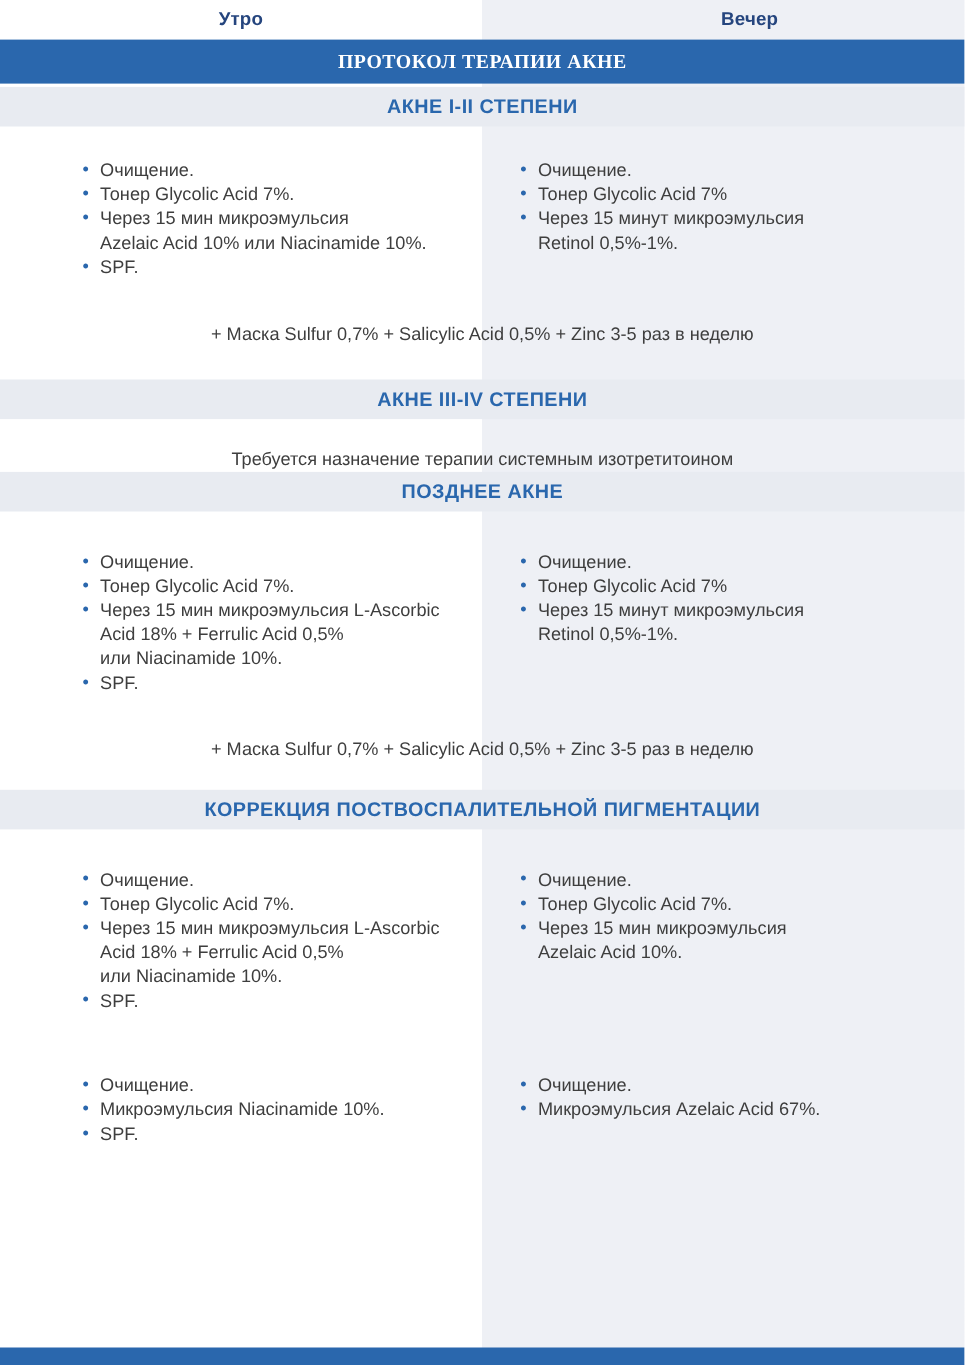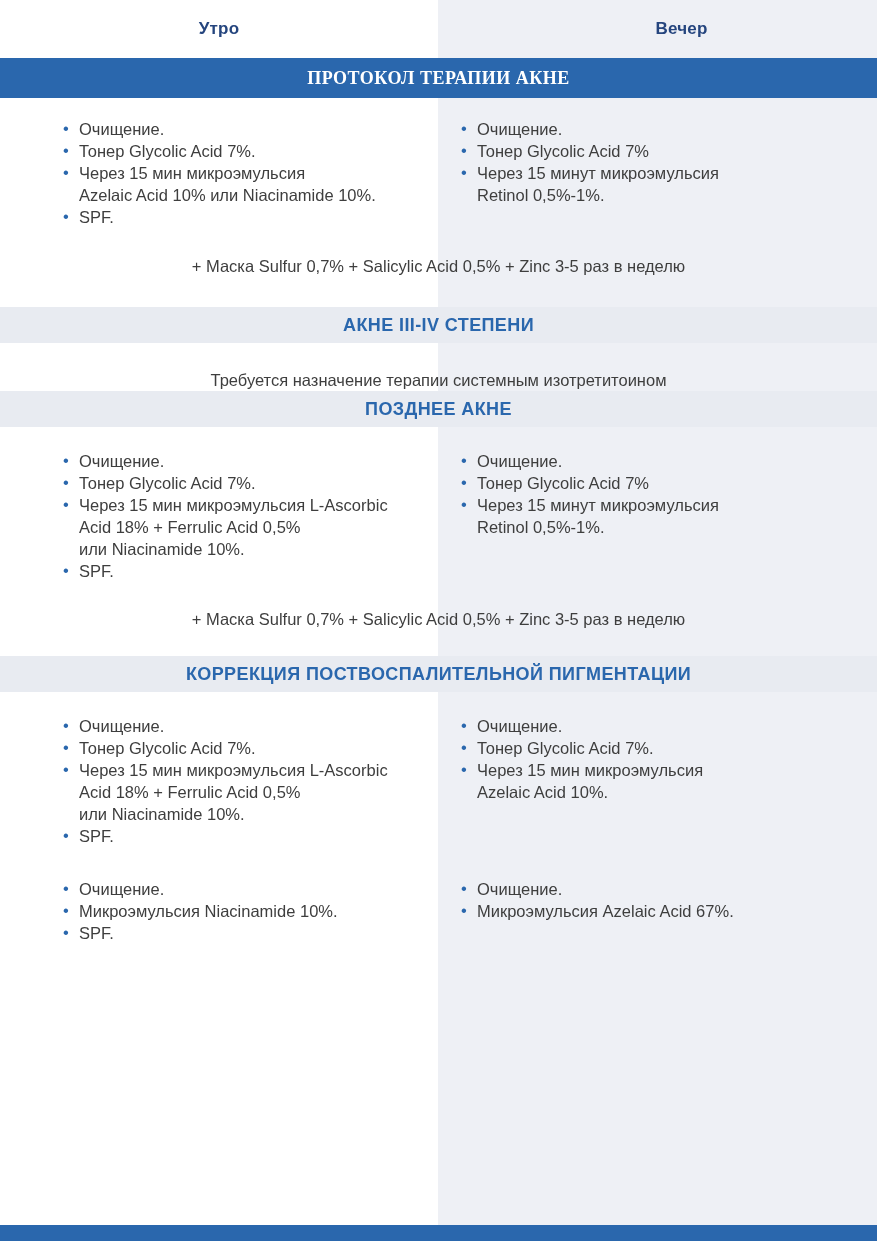--- a/index.html
+++ b/index.html
@@ -8,21 +8,21 @@
   .page {
     position: relative;
     width: 877px;
     height: 1241px;
     overflow: hidden;
     font-family: "Liberation Sans", sans-serif;
     color: #3e3e3e;
     background: linear-gradient(90deg, #ffffff 0, #ffffff 438px, #eef0f5 438px, #eef0f5 100%);
   }
 
-  .top-row { display: flex; height: 58px; }
+  .top-row { display: flex; height: 36px; }
   .top-cell {
     width: 438px; display: flex; align-items: center; justify-content: center;
     font-weight: bold; font-size: 17px; color: #25457e; letter-spacing: .2px;
   }
   .top-cell.evening { width: 439px; padding-left: 48px; }
 
   .banner {
     height: 40px; background: #2a67ad; color: #ffffff;
     display: flex; align-items: center; justify-content: center;
     font-weight: bold; font-size: 18px; letter-spacing: .5px; font-family: Liberation Serif, serif;
@@ -32,21 +32,21 @@
   .band {
     height: 36px; background: #e8ebf1; color: #2a67ad;
     display: flex; align-items: center; justify-content: center;
     font-weight: bold; font-size: 18px; letter-spacing: .4px;
   }
 
   .cols { display: flex; }
   .col { width: 438px; }
   .col.evening { width: 439px; }
 
-  ul.items { list-style: none; margin: 4px; font-size: 16.5px; line-height: 22px; }
+  ul.items { list-style: none; margin: 16px; font-size: 16.5px; line-height: 22px; }
   .col.morning ul.items { padding: 0 10px 0 59px; }
   .col.evening ul.items { padding: 0 10px 0 19px; }
   li.item { position: relative; padding-left: 16px; white-space: pre-line; }
   li.item::before { content: "\2022"; position: absolute; left: 0; top: -1px; color: #2a67ad; }
 
   .note, .centered-text {
     text-align: center; font-size: 16.5px; line-height: 22px; color: #3e3e3e;
   }
 
   
@@ -80,20 +80,23 @@
       <span>Вечер</span>
     </div>
   </div>
 
   <div class="banner">
     <span>ПРОТОКОЛ ТЕРАПИИ АКНЕ</span>
   </div>
 
   <div class="gap"></div>
 
+  <div class="band">
+    <span>АКНЕ I-II СТЕПЕНИ</span>
+  </div>
   <div class="cols cols-s0">
     <div class="col morning">
       <ul class="items">
         <li class="item">Очищение.</li>
         <li class="item">Тонер Glycolic Acid 7%.</li>
         <li class="item">Через 15 мин микроэмульсия
 Azelaic Acid 10% или Niacinamide 10%.</li>
         <li class="item">SPF.</li>
       </ul>
     </div>

